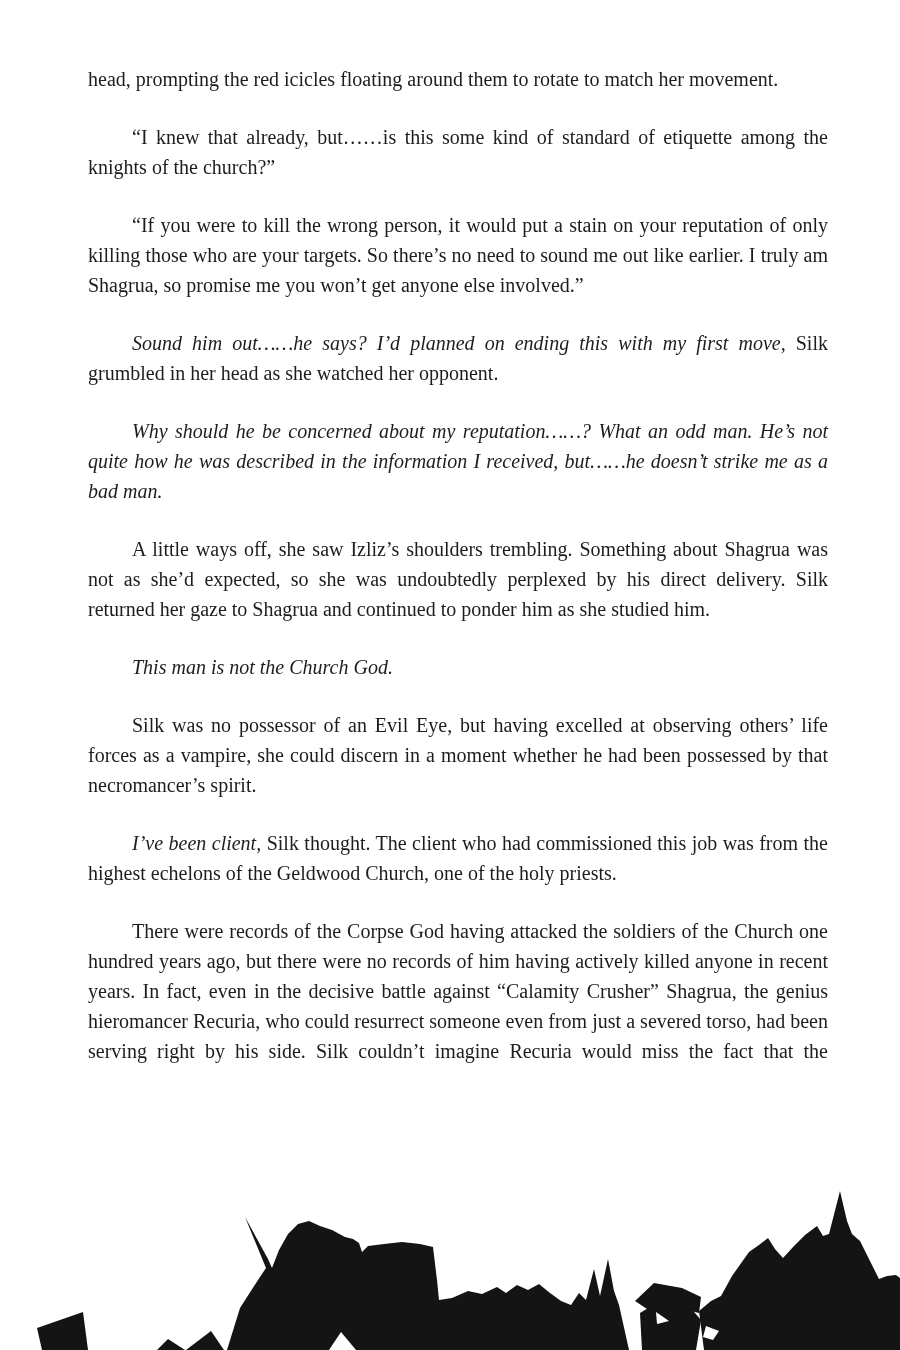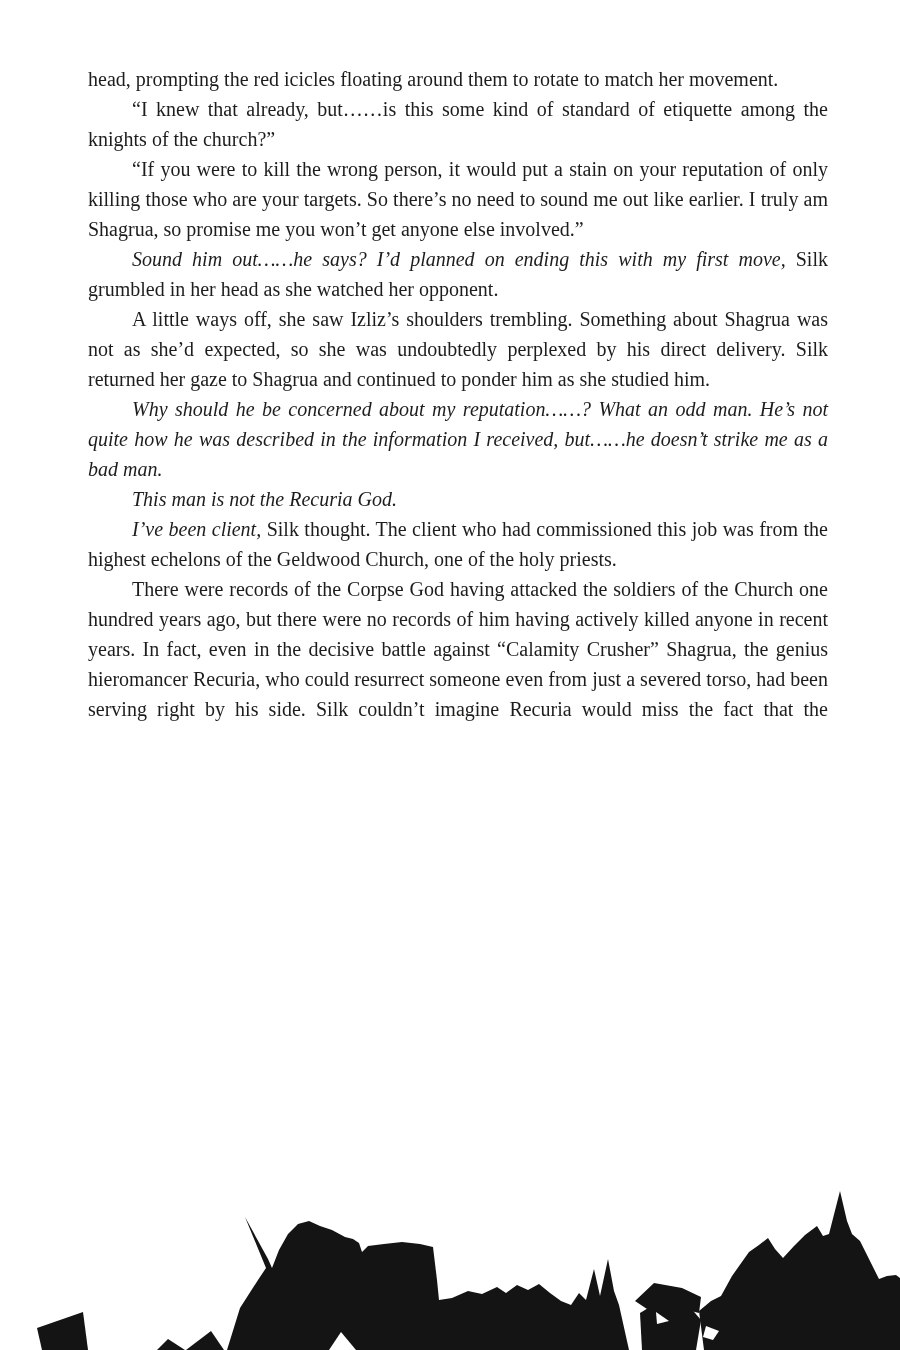--- a/index.html
+++ b/index.html
@@ -8,41 +8,42 @@
     position: relative; width: 900px; height: 1350px;
     overflow: hidden; background: #ffffff; text-decoration: underline;
   }
   .text-block {
     position: absolute; left: 88px; top: 64px; width: 740px;
     font-family: "Liberation Serif", "DejaVu Serif", serif;
     font-size: 20px; line-height: 30px;
     text-align: justify; color: #1d1d1b;
   }
   p.para { margin: 0; padding: 0; }
-  p.para.indent { text-indent: 2.2em; }
+  p.para.indent { text-indent: 2.2em; margin-top: 28px; }
   p.para.space-before { }
   p.para.cut { text-align-last: justify; }
   .seg-italic { font-style: italic; }
   .illustration {
     position: absolute; left: 0; bottom: 0; width: 900px; height: 170px;
     display: block;
   }
 </style>
 </head>
 <body>
 
 <div class="page" style="background: rgb(255, 255, 255);">
   <main class="text-block" style="color: rgb(29, 29, 27);">
       <p class="para"><span class="seg-normal">head, prompting the red icicles floating around them to rotate to match her movement.</span></p>
       <p class="para indent"><span class="seg-normal">“I knew that already, but……is this some kind of standard of etiquette among the knights of the church?”</span></p>
       <p class="para indent"><span class="seg-normal">“If you were to kill the wrong person, it would put a stain on your reputation of only killing those who are your targets. So there’s no need to sound me out like earlier. I truly am Shagrua, so promise me you won’t get anyone else involved.”</span></p>
       <p class="para indent space-before"><span class="seg-italic">Sound him out……he says? I’d planned on ending this with my first move,</span><span class="seg-normal"> Silk grumbled in her head as she watched her opponent.</span></p>
+      <p class="para indent"><span class="seg-italic">Why should he be concerned about my reputation……? What an odd man. He’s not quite how he was described in the information I received, but……he doesn’t strike me as a bad man.</span></p>
       <p class="para indent"><span class="seg-normal">A little ways off, she saw Izliz’s shoulders trembling. Something about Shagrua was not as she’d expected, so she was undoubtedly perplexed by his direct delivery. Silk returned her gaze to Shagrua and continued to ponder him as she studied him.</span></p>
-      <p class="para indent"><span class="seg-italic">Why should he be concerned about my reputation……? What an odd man. He’s not quite how he was described in the information I received, but……he doesn’t strike me as a bad man.</span></p>
-      <p class="para indent"><span class="seg-italic">This man is not the Recuria God.</span></p>
+      <p class="para indent"><span class="seg-italic">This man is not the Church God.</span></p>
+      <p class="para indent"><span class="seg-normal">Silk was no possessor of an Evil Eye, but having excelled at observing others’ life forces as a vampire, she could discern in a moment whether he had been possessed by that necromancer’s spirit.</span></p>
       <p class="para indent"><span class="seg-italic">I’ve been client,</span><span class="seg-normal"> Silk thought. The client who had commissioned this job was from the highest echelons of the Geldwood Church, one of the holy priests.</span></p>
       <p class="para indent cut"><span class="seg-normal">There were records of the Corpse God having attacked the soldiers of the Church one hundred years ago, but there were no records of him having actively killed anyone in recent years. In fact, even in the decisive battle against “Calamity Crusher” Shagrua, the genius hieromancer Recuria, who could resurrect someone even from just a severed torso, had been serving right by his side. Silk couldn’t imagine Recuria would miss the fact that the</span></p>
     </main>
   <svg class="illustration" xmlns="http://www.w3.org/2000/svg" viewBox="0 0 900 170" preserveAspectRatio="none">
       <polygon points="83,132 88,170 42,170 37,148" fill="#141414"></polygon>
       <polygon points="168,159 185,170 157,170" fill="#141414"></polygon>
       <polygon points="211,151 224,170 186,170" fill="#141414"></polygon>
       <polygon points="227,170 240,128 258,100 266,88 245,37 268,79 272,88 279,70 288,54 298,44 309,41 320,46 332,50 345,57 353,59 359,63 362,72 368,66 384,64 402,62 420,64 433,67 437,100 439,120 452,118 468,111 482,114 497,107 506,113 517,105 528,110 539,104 550,113 561,121 571,125 579,113 586,120 594,89 600,116 608,79 614,111 619,125 629,170" fill="#141414"></polygon>
       <polygon points="341,152 356,170 329,170" fill="#ffffff"></polygon>
       <polygon points="635,121 654,103 682,108 701,117 699,133 667,125 647,129" fill="#141414"></polygon>

